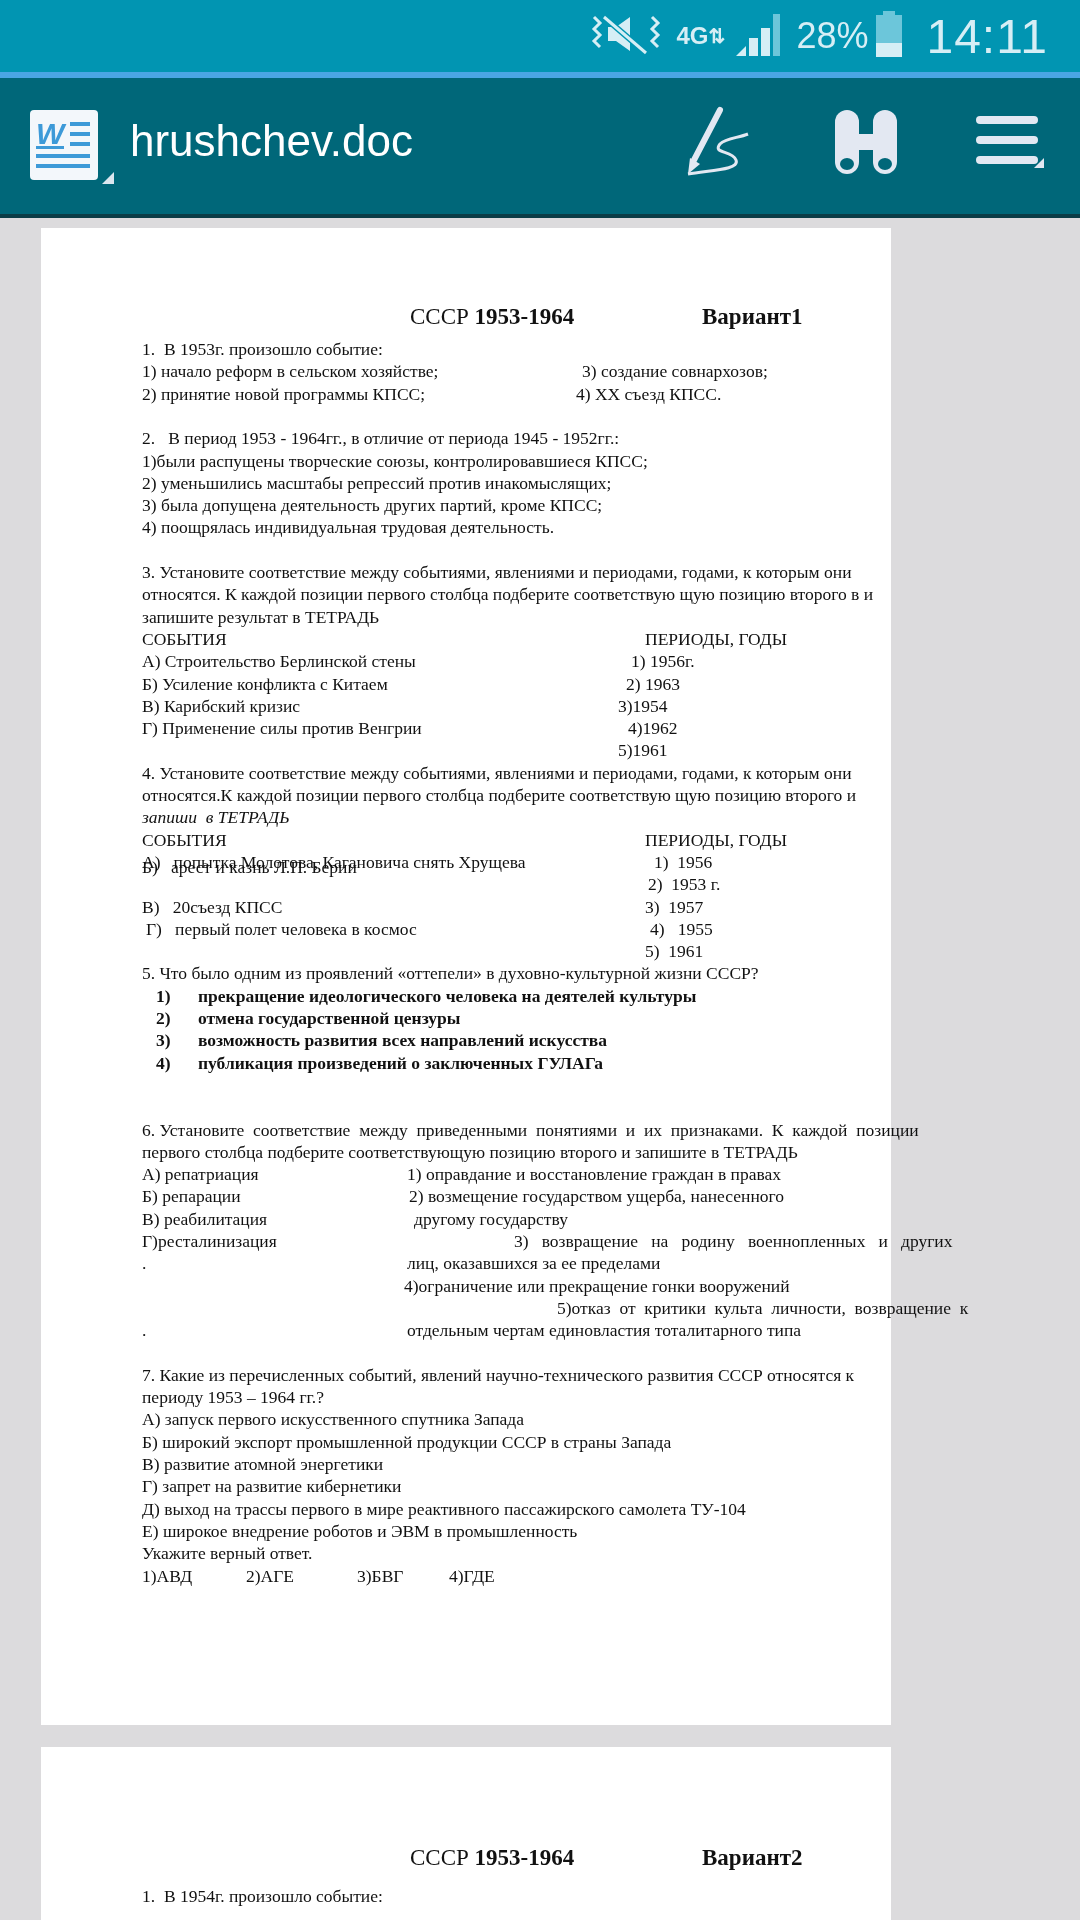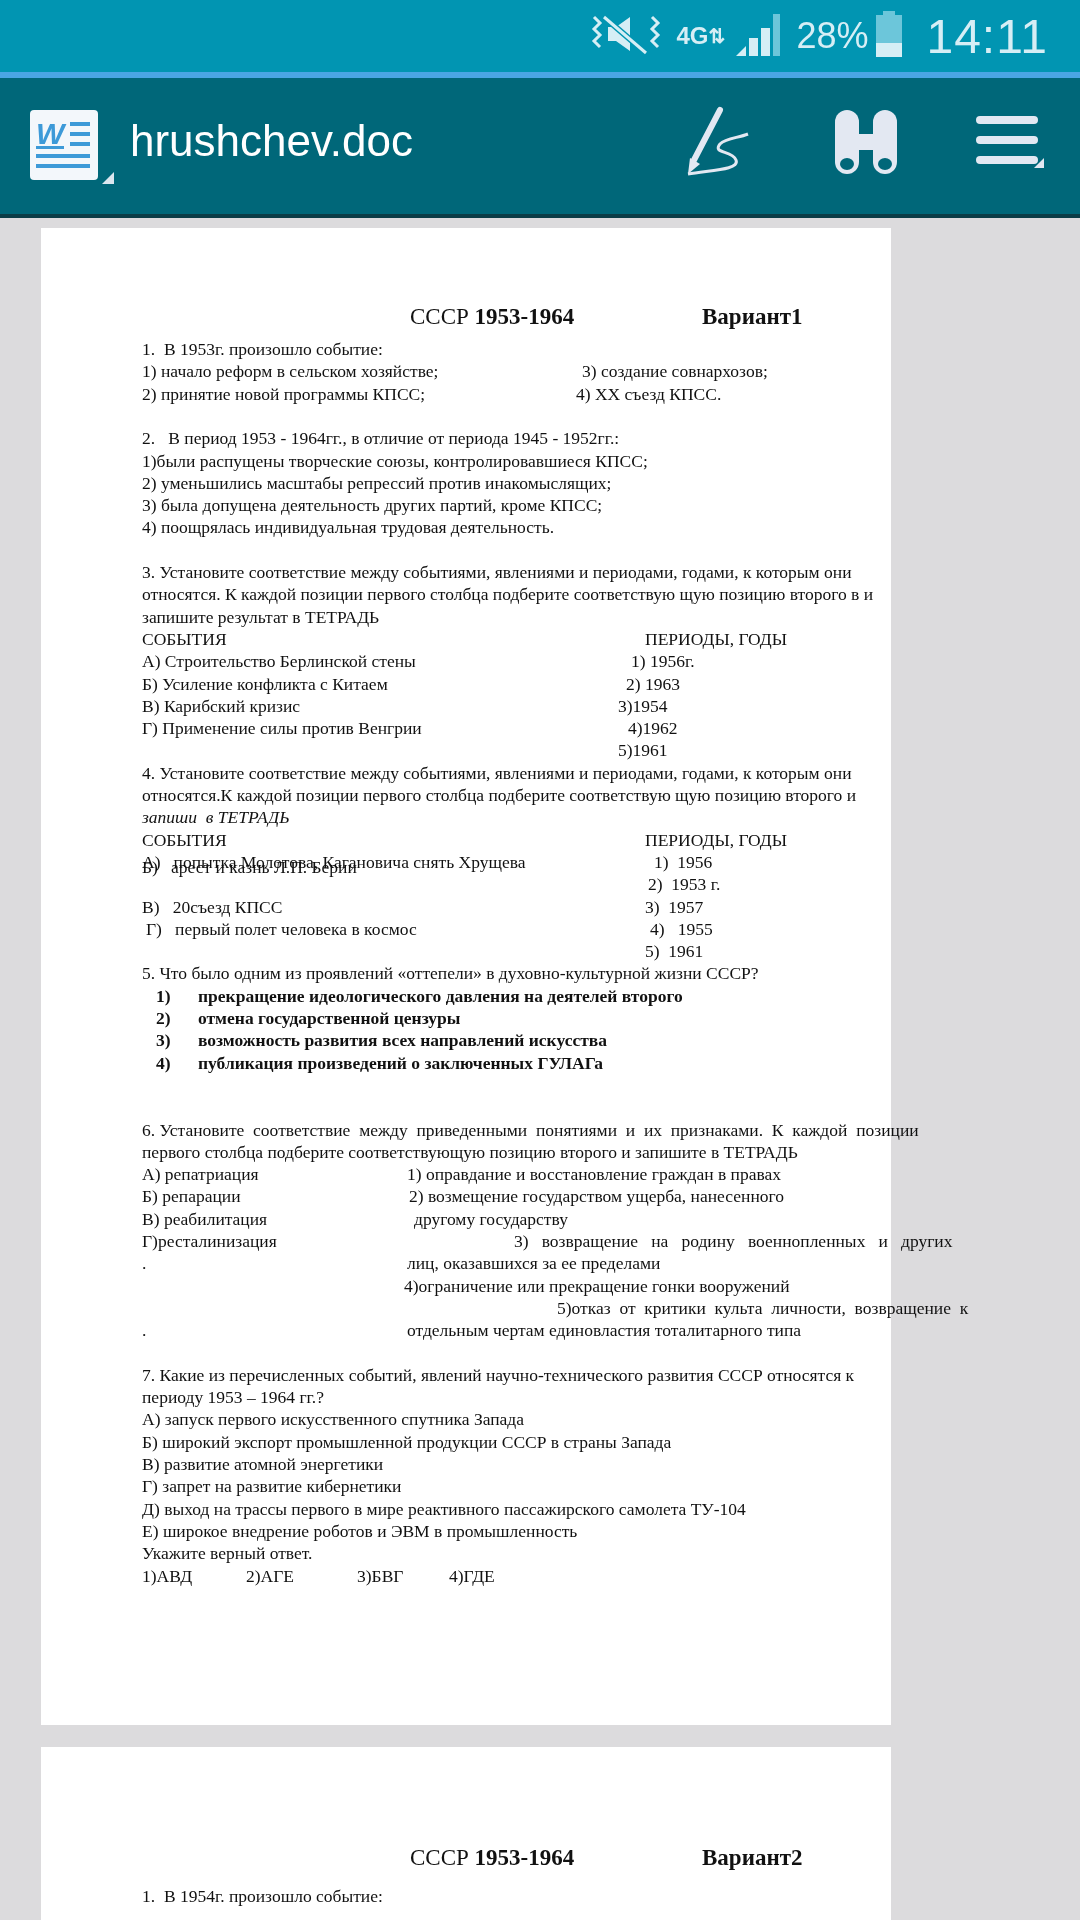--- a/index.html
+++ b/index.html
@@ -148,21 +148,21 @@
       <div class="doc" style="left: 613px; top: 622.9px;">1)  1956</div>
       <div class="doc" style="left: 101px; top: 628px;">Б)   арест и казнь Л.П. Берии</div>
       <div class="doc" style="left: 607px; top: 645.2px;">2)  1953 г.</div>
       <div class="doc" style="left: 101px; top: 667.5px;">В)   20съезд КПСС</div>
       <div class="doc" style="left: 604px; top: 667.5px;">3)  1957</div>
       <div class="doc" style="left: 105px; top: 689.8px;">Г)   первый полет человека в космос</div>
       <div class="doc" style="left: 609px; top: 689.8px;">4)   1955</div>
       <div class="doc" style="left: 604px; top: 712.1px;">5)  1961</div>
       <div class="doc" style="left: 101px; top: 734.4px;">5. Что было одним из проявлений «оттепели» в духовно-культурной жизни СССР?</div>
       <div class="doc bold5" style="left: 115px; top: 756.7px;">1)</div>
-      <div class="doc bold5" style="left: 157px; top: 756.7px;">прекращение идеологического давления на деятелей второго</div>
+      <div class="doc bold5" style="left: 157px; top: 756.7px;">прекращение идеологического человека на деятелей культуры</div>
       <div class="doc bold5" style="left: 115px; top: 779px;">2)</div>
       <div class="doc bold5" style="left: 157px; top: 779px;">отмена государственной цензуры</div>
       <div class="doc bold5" style="left: 115px; top: 801.3px;">3)</div>
       <div class="doc bold5" style="left: 157px; top: 801.3px;">возможность развития всех направлений искусства</div>
       <div class="doc bold5" style="left: 115px; top: 823.6px;">4)</div>
       <div class="doc bold5" style="left: 157px; top: 823.6px;">публикация произведений о заключенных ГУЛАГа</div>
       <div class="doc" style="left: 101px; top: 890.5px;">6. Установите  соответствие  между  приведенными  понятиями  и  их  признаками.  К  каждой  позиции</div>
       <div class="doc" style="left: 101px; top: 912.8px;">первого столбца подберите соответствующую позицию второго и запишите в ТЕТРАДЬ</div>
       <div class="doc" style="left: 101px; top: 935.1px;">А) репатриация</div>
       <div class="doc" style="left: 366px; top: 935.1px;">1) оправдание и восстановление граждан в правах</div>

